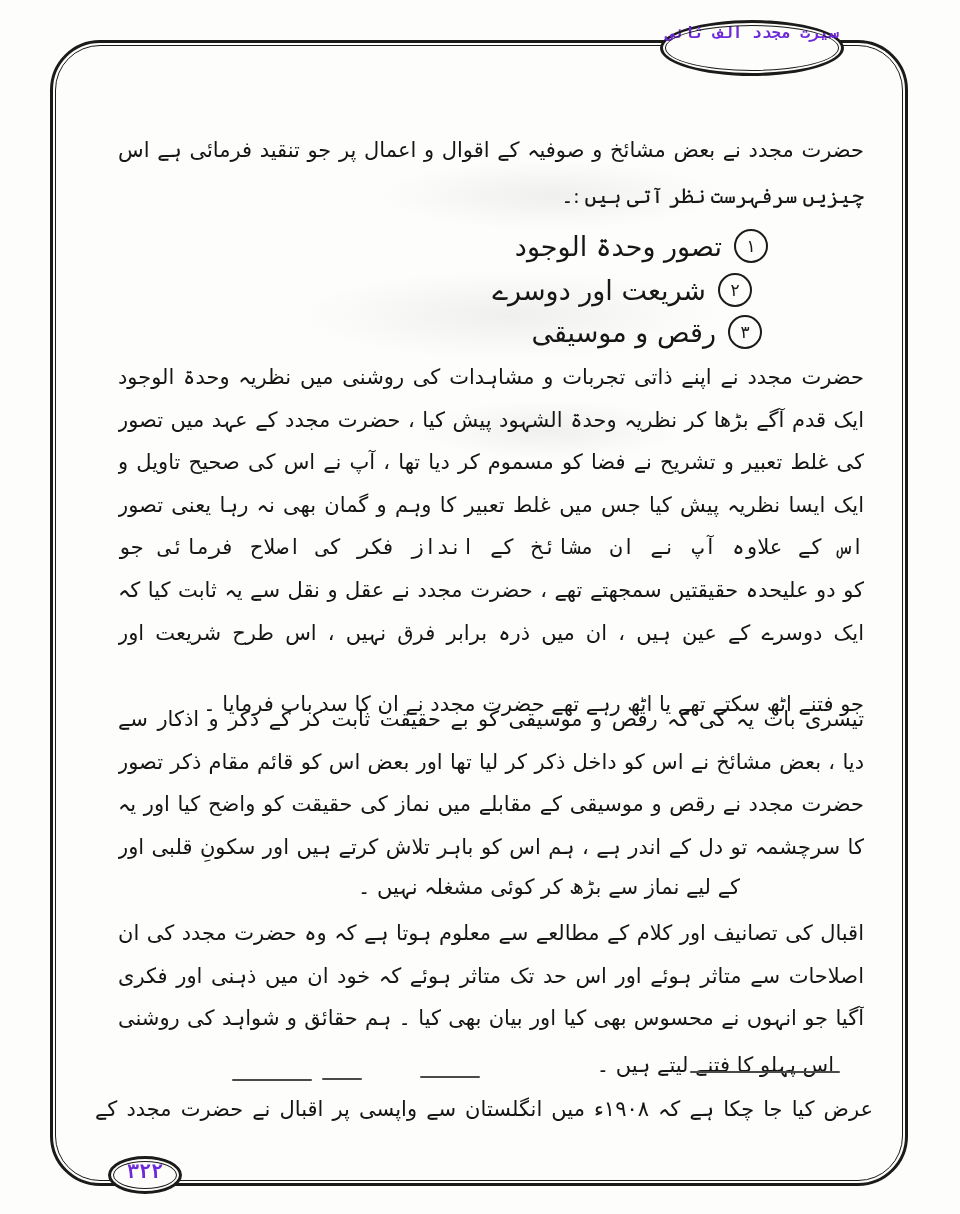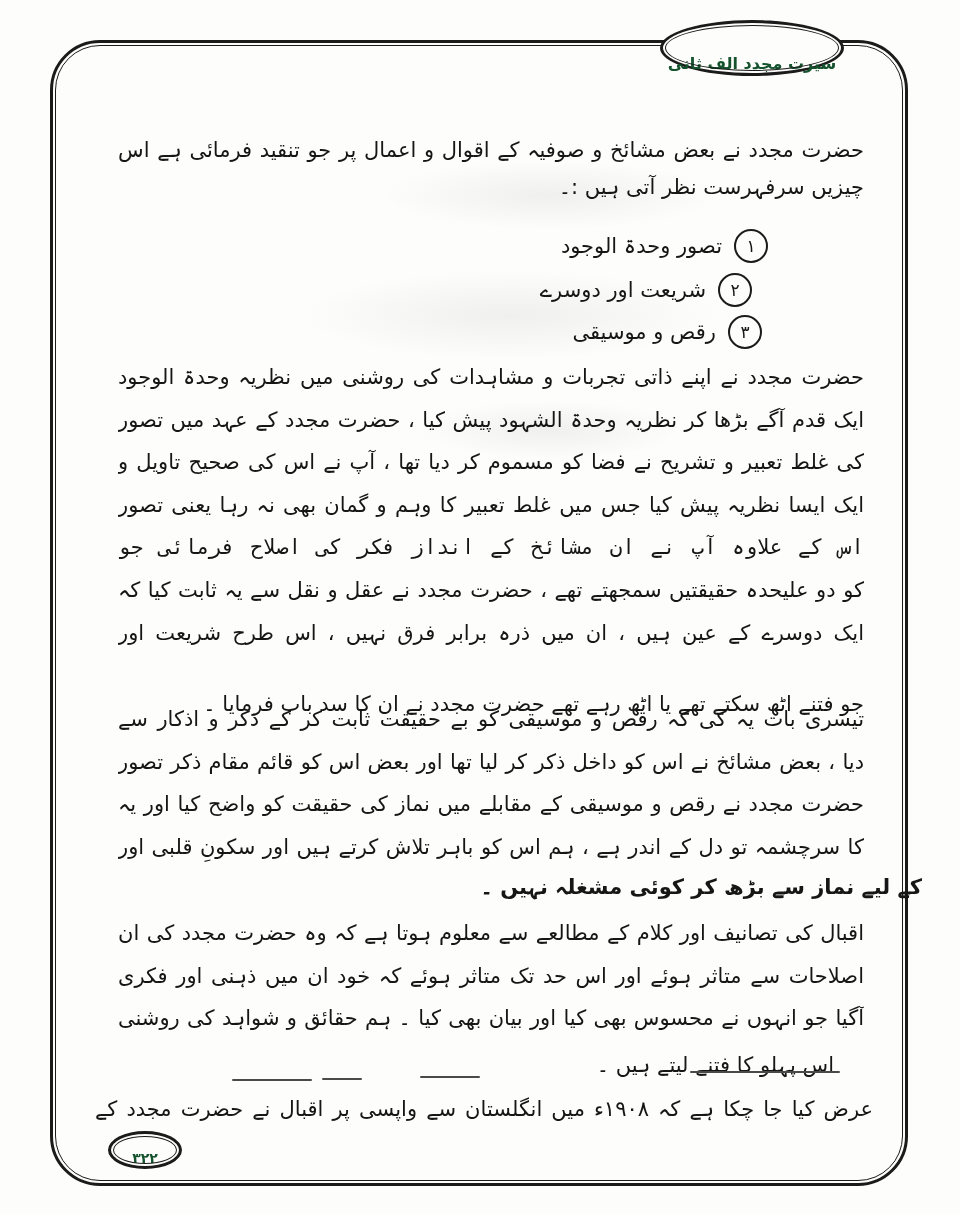--- a/index.html
+++ b/index.html
@@ -13,48 +13,48 @@
     position:absolute;left:50px;top:40px;width:852px;height:1140px;
     border:3px solid #1b1b1b;border-radius:50px;
   }
   .frame::after{
     content:"";position:absolute;inset:2px;border:1px solid #1b1b1b;border-radius:45px;
   }
   
   .cartouche{
     position:absolute;background:#fdfdfb;
     border:3px solid #1b1b1b;border-radius:50%;
-    display:flex;align-items:flex-end;justify-content:center;
-    direction:rtl;color:#14532d;z-index:5;
+    display:flex;align-items:flex-start;justify-content:center;
+    direction:rtl;color:#6d28d9;z-index:5;font-family:Liberation Mono, monospace;
   }
   .cartouche::after{
     content:"";position:absolute;inset:2px;border:1px solid #1b1b1b;border-radius:50%;
   }
   .title-cartouche{left:660px;top:20px;width:178px;height:50px;font-size:16px;font-weight:bold;}
-  .pagenum-cartouche{left:108px;top:1131px;width:68px;height:32px;font-size:14px;font-weight:bold;}
+  .pagenum-cartouche{left:108px;top:1156px;width:68px;height:32px;font-size:20px;font-weight:bold;}
   
   .ln{
     position:absolute;left:118px;width:746px;height:43px;line-height:43px;
     direction:rtl;font-size:21px;color:#161616;overflow:hidden;
   }
   .just{text-align:justify;text-align-last:justify;}
   .right{text-align:right;}
-  .left{text-align:right;font-weight:bold;}
+  .left{text-align:center;}
   .ind{padding-right:24px;}
   
   .list-item{
     position:absolute;height:40px;display:flex;align-items:center;
     direction:rtl;gap:12px;color:#161616;
   }
   .num-circle{
     width:30px;height:30px;border:2px solid #1b1b1b;border-radius:50%;
     display:flex;align-items:center;justify-content:center;
     font-size:17px;flex:0 0 auto;
   }
-  .list-label{font-size:21px;white-space:nowrap;}
+  .list-label{font-size:27px;white-space:nowrap;}
   
   .dash{position:absolute;height:2px;background:#4a4a4a;border-radius:1px;}
   .smudge{
     position:absolute;border-radius:50%;
     background:radial-gradient(ellipse at center,rgba(60,60,60,.07),rgba(60,60,60,0) 70%);
   }
 </style>
 </head>
 <body>
 
@@ -62,21 +62,21 @@
 
 <div class="cartouche title-cartouche">
   <span>سیرت مجدد الف ثانی</span>
 </div>
 
 <div class="smudge" style="left:380px;top:160px;width:340px;height:70px;"></div>
 <div class="smudge" style="left:300px;top:270px;width:420px;height:90px;"></div>
 <div class="smudge" style="left:420px;top:400px;width:260px;height:60px;"></div>
 
 <div class="ln just ind" style="top:129px;">حضرت مجدد نے بعض مشائخ و صوفیہ کے اقوال و اعمال پر جو تنقید فرمائی ہے اس میں تین</div>
-<div class="ln right" style="top:166px;">چیزیں سرفہرست نظر آتی ہیں :۔</div>
+<div class="ln right" style="top:175px;font-family:Liberation Serif, serif;">چیزیں سرفہرست نظر آتی ہیں :۔</div>
 
 <div class="list-item" style="top:226px;right:192px;">
   <span class="num-circle">۱</span>
   <span class="list-label">تصور وحدۃ الوجود</span>
 </div>
 <div class="list-item" style="top:270px;right:208px;">
   <span class="num-circle">۲</span>
   <span class="list-label">شریعت اور دوسرے</span>
 </div>
 <div class="list-item" style="top:312px;right:198px;">

